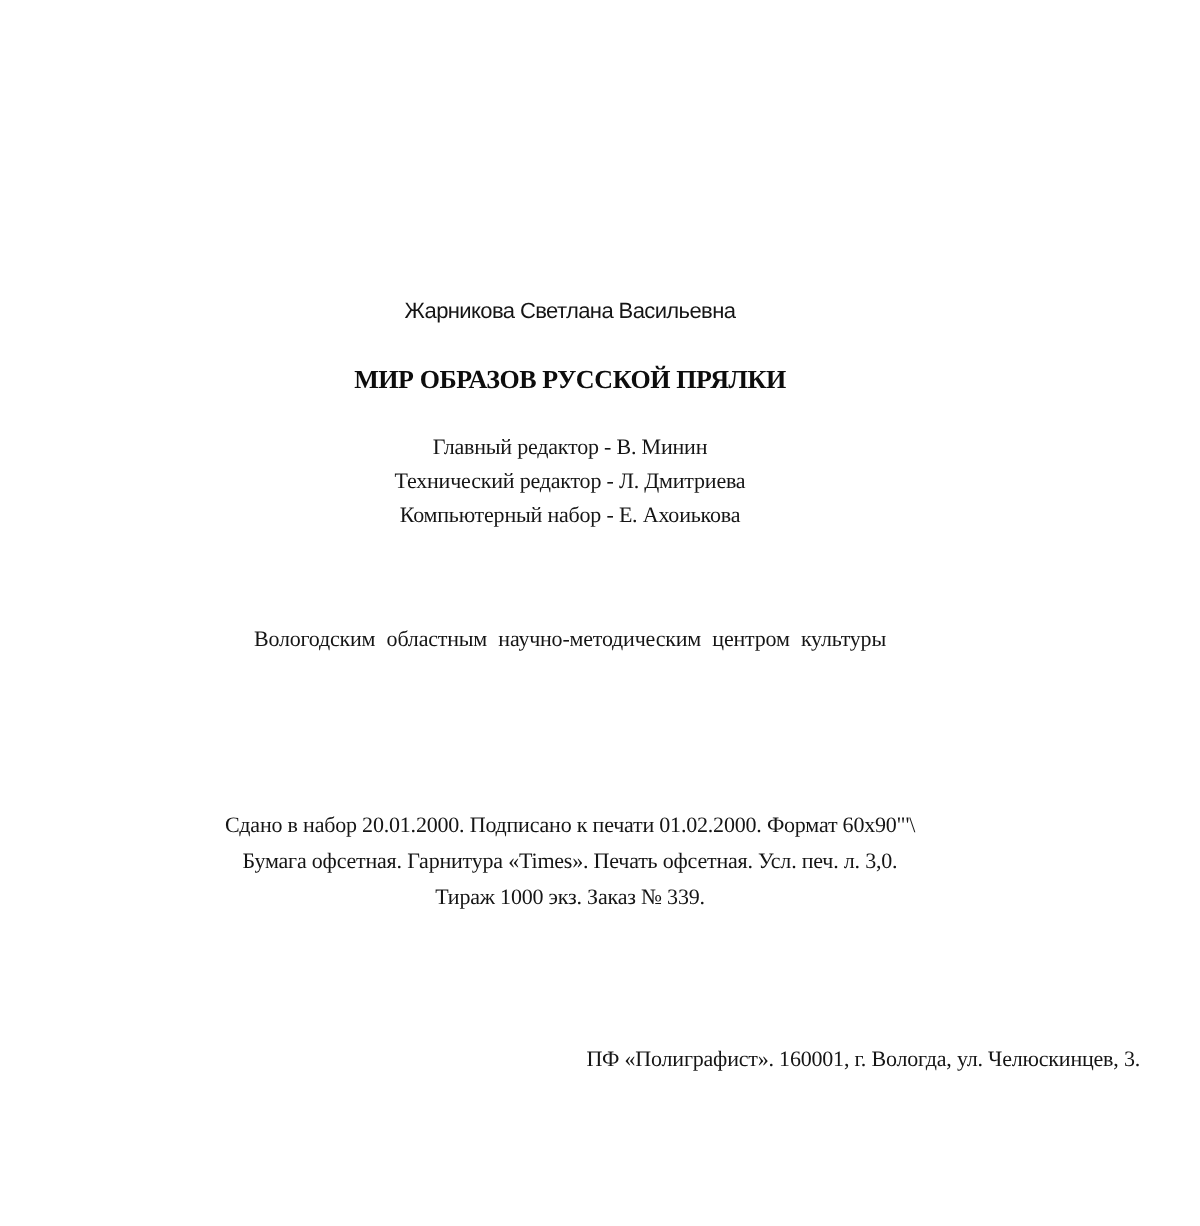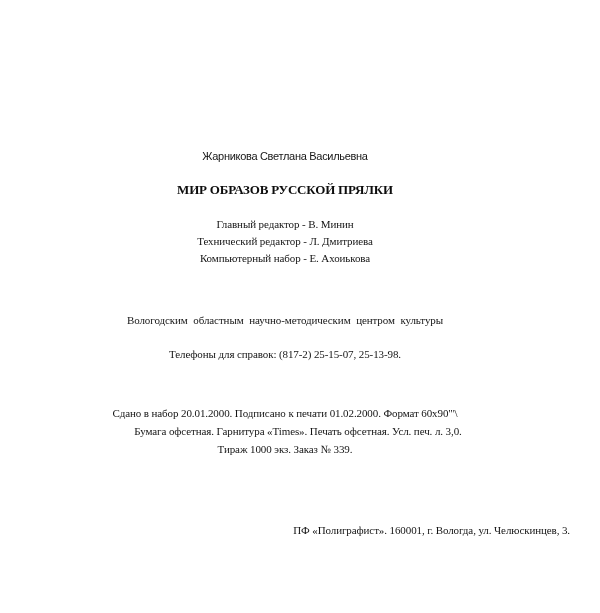--- a/index.html
+++ b/index.html
@@ -49,37 +49,36 @@
     .ed1 { top: 216px; }
     .ed2 { top: 233px; }
     .ed3 { top: 250px; }
 
     .om1 { top: 294px; }
     .om2 { top: 312px; word-spacing: 3px; text-align: center; }
     .om3 { top: 329px; }
     .om4 { top: 346px; }
 
     .pr1 { top: 405px; }
-    .pr2 { top: 423px; padding-left: 13px; }
+    .pr2 { top: 423px; }
     .pr3 { top: 441px; }
 
     .printer { top: 522px; text-align: right; }
   </style>
 </head>
 <body>
 
 <div class="page">
   <div class="line author">Жарникова Светлана Васильевна</div>
   <div class="line title">МИР ОБРАЗОВ РУССКОЙ ПРЯЛКИ</div>
 
   <div class="line ed1">Главный редактор - В. Минин</div>
   <div class="line ed2">Технический редактор - Л. Дмитриева</div>
   <div class="line ed3">Компьютерный набор - Е. Ахоиькова</div>
 
   <div class="line om2">Вологодским областным научно-методическим центром культуры</div>
-  <div class="line om4">Телефоны для справок: (817-2) 25-15-07, 25-13-98.</div>
 
   <div class="line pr1">Сдано в набор 20.01.2000.  Подписано к печати 01.02.2000. Формат 60x90"'\</div>
   <div class="line pr2">Бумага офсетная.  Гарнитура «Times». Печать офсетная. Усл. печ. л. 3,0.</div>
   <div class="line pr3">Тираж 1000 экз. Заказ № 339.</div>
 
   <div class="line printer">ПФ «Полиграфист».  160001, г.  Вологда, ул.  Челюскинцев, 3.</div>
 </div>
 
 </body></html>

